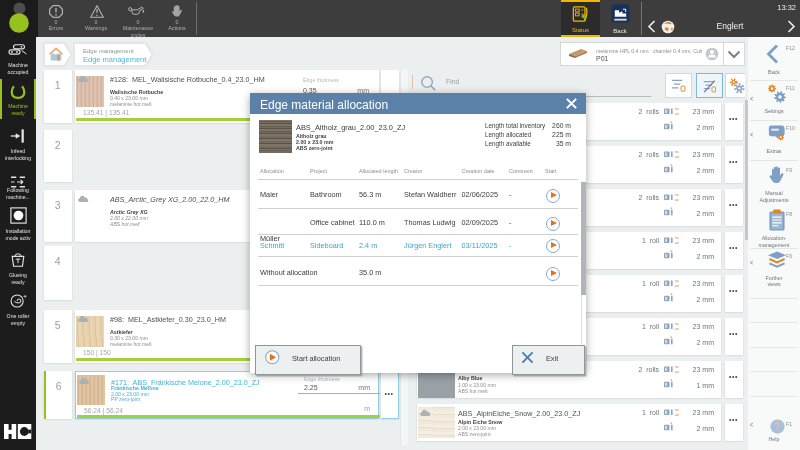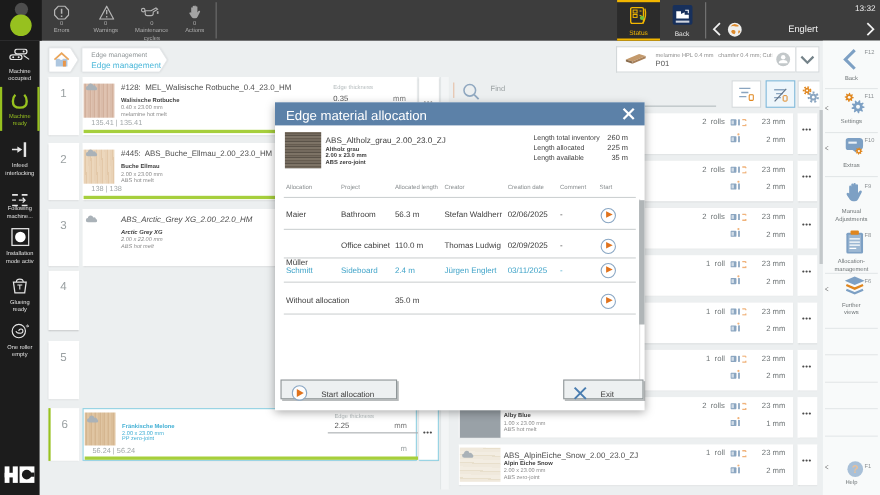--- a/index.html
+++ b/index.html
@@ -59,21 +59,21 @@
 
 
 #modal { left:250px; top:93px; width:336px; height:279.5px; background:#fff; box-shadow:0 2px 8px rgba(0,0,0,0.35); }
 #modal-hd { position:absolute; left:0; top:0; width:336px; height:20.5px; background:#5c81a8; color:#fff; font-size:12px; }
 .m-col { position:absolute; font-size:5.5px; color:#8a8f91; }
 .m-cell { position:absolute; font-size:7.3px; color:#3c3c3c; white-space:nowrap; }
 .m-cell.blue { color:#3fa3c8; }
 .m-sep { position:absolute; left:8px; width:320px; height:1px; background:#cdd1d2; }
 .m-play { position:absolute; width:14px; height:14px; border:1.2px solid #8aa7c4; border-radius:50%; background:#fff; }
 .m-play:after { content:""; position:absolute; left:4.2px; top:2.6px; width:0; height:0; border-left:6px solid #e0721c; border-top:3.5px solid transparent; border-bottom:3.5px solid transparent; }
-.m-btn { position:absolute; top:252px; height:18px; background:#edf0f1; border:1px solid #8f9698; box-shadow:1.5px 1.5px 0 rgba(120,125,128,0.55); font-size:7.3px; color:#3c3c3c; }
+.m-btn { position:absolute; top:252px; height:30px; background:#edf0f1; border:1px solid #8f9698; box-shadow:1.5px 1.5px 0 rgba(120,125,128,0.55); font-size:7.3px; color:#3c3c3c; }
 .crumb { filter:drop-shadow(0 0.5px 1px rgba(0,0,0,0.12)); }
 
 </style>
 </head>
 <body>
 <div id="stage">
 <div class="abs" id="topbar"></div>
 <div class="abs" id="tl-sq"></div>
 <svg class="abs" style="left:0;top:0;width:38px;height:37px" viewBox="0 0 38 37">
   <circle cx="19.5" cy="8.5" r="6" fill="#4d4d4d"></circle>
@@ -219,32 +219,20 @@
 <div class="l-et-lbl" style="top:7px">Edge thickness</div>
 <div class="l-et-val" style="top:17px">0.35</div>
 <div class="l-et-mm" style="top:17px">mm</div>
 </div>
 <div class="abs ldots" style="top:69.5px;height:53px;">
       <div style="margin-top:20.5px">•••</div>
     </div>
 <div class="abs numbox" style="top:129.8px;height:52.5px;">
       <div style="margin-top:9px">2</div>
     </div>
-<div class="abs lcard" style="top:129.8px;height:52.5px;">
-<div class="l-thumb" style="top:6px;height:31px;background:repeating-linear-gradient(88deg,#e9d2b6 0,#e9d2b6 2px,#e3c8a8 2px,#e3c8a8 3px,#ecd7bc 3px,#ecd7bc 5px)"></div>
-<svg class="l-cloud" style="width:12px;height:9px" viewBox="0 0 13 10">
-        <path d="M3.5 9 Q1 9 1 6.8 Q1 4.8 3 4.7 Q3.3 2 5.8 2 Q8 2 8.5 4.2 Q8.8 4 9.4 4 Q11 4 11.2 5.6 Q12.4 5.9 12.4 7.4 Q12.4 9 10.8 9 Z" fill="#aab2b8"></path>
-      </svg>
-<div class="l-title" style="">#445:&nbsp; ABS_Buche_Ellmau_2.00_23.0_HM</div>
-<div class="l-name" style="top:19.3px;">Buche Ellmau</div>
-<div class="l-sub" style="top:25.8px;">2.00 x 23.00 mm</div>
-<div class="l-sub" style="top:31.6px;">ABS hot melt</div>
-<div class="l-prog" style="top:39px;">138 | 138</div>
-<div class="l-bar" style="top:48.5px;"></div>
-</div>
 <div class="abs ldots" style="top:129.8px;height:52.5px;">
       <div style="margin-top:20.2px">•••</div>
     </div>
 <div class="abs numbox" style="top:189.5px;height:52px;">
       <div style="margin-top:9px">3</div>
     </div>
 <div class="abs lcard" style="top:189.5px;height:52px;font-style:italic;">
 <svg class="l-cloud" style="width:12px;height:9px" viewBox="0 0 13 10">
         <path d="M3.5 9 Q1 9 1 6.8 Q1 4.8 3 4.7 Q3.3 2 5.8 2 Q8 2 8.5 4.2 Q8.8 4 9.4 4 Q11 4 11.2 5.6 Q12.4 5.9 12.4 7.4 Q12.4 9 10.8 9 Z" fill="#aab2b8"></path>
       </svg>
@@ -258,31 +246,44 @@
     </div>
 <div class="abs numbox" style="top:246px;height:53.5px;">
       <div style="margin-top:9px">4</div>
     </div>
 <div class="abs ldots" style="top:246px;height:53.5px;">
       <div style="margin-top:20.8px">•••</div>
     </div>
 <div class="abs numbox" style="top:309.7px;height:53.5px;">
       <div style="margin-top:9px">5</div>
     </div>
+<div class="abs lcard" style="top:309.7px;height:53.5px;">
+<div class="l-thumb" style="top:6px;height:31px;background:repeating-linear-gradient(87deg,#e6cfaa 0,#e6cfaa 2px,#dfc49c 2px,#dfc49c 3px,#ead5b2 3px,#ead5b2 6px)"></div>
+<svg class="l-cloud" style="width:12px;height:9px" viewBox="0 0 13 10">
+        <path d="M3.5 9 Q1 9 1 6.8 Q1 4.8 3 4.7 Q3.3 2 5.8 2 Q8 2 8.5 4.2 Q8.8 4 9.4 4 Q11 4 11.2 5.6 Q12.4 5.9 12.4 7.4 Q12.4 9 10.8 9 Z" fill="#aab2b8"></path>
+      </svg>
+<div class="l-title" style="">#98:&nbsp; MEL_Astkiefer_0.30_23.0_HM</div>
+<div class="l-name" style="top:19.3px;">Astkiefer</div>
+<div class="l-sub" style="top:25.8px;">0.30 x 23.00 mm</div>
+<div class="l-sub" style="top:31.6px;">melamine hot melt</div>
+<div class="l-prog" style="top:39px;">150 | 150</div>
+<div class="l-bar" style="top:48.5px;"></div>
+</div>
 <div class="abs ldots" style="top:309.7px;height:53.5px;">
       <div style="margin-top:20.8px">•••</div>
     </div>
 <div class="abs numbox" style="top:371.2px;height:48.3px;border-left:2.5px solid #97c11f;">
       <div style="margin-top:9px">6</div>
     </div>
 <div class="abs lcard" style="top:371.2px;height:48.3px;border:1px solid #8fd0e2;">
 <div class="l-thumb" style="top:3px;height:30px;background:repeating-linear-gradient(90deg,#dbbe99 0,#dbbe99 1.5px,#d5b690 1.5px,#d5b690 2.5px,#e0c5a2 2.5px,#e0c5a2 4px)"></div>
 <svg class="l-cloud" style="width:12px;height:9px" viewBox="0 0 13 10">
         <path d="M3.5 9 Q1 9 1 6.8 Q1 4.8 3 4.7 Q3.3 2 5.8 2 Q8 2 8.5 4.2 Q8.8 4 9.4 4 Q11 4 11.2 5.6 Q12.4 5.9 12.4 7.4 Q12.4 9 10.8 9 Z" fill="#aab2b8"></path>
       </svg>
+<div class="l-title" style="color:#45b1d5;">#171:&nbsp; ABS_Fränkische Melone_2.00_23.0_ZJ</div>
 <div class="l-name" style="top:12.5px;color:#45b1d5;">Fränkische Melone</div>
 <div class="l-sub" style="top:18.5px;color:#45b1d5;">2.00 x 23.00 mm</div>
 <div class="l-sub" style="top:24.3px;color:#45b1d5;">PP zero-joint</div>
 <div class="l-prog" style="top:34.5px;">56.24 | 56.24</div>
 <div class="l-bar" style="top:43px;"></div>
 <div class="l-et-lbl" style="top:3.5px">Edge thickness</div>
 <div class="l-et-val" style="top:11.5px">2.25</div>
 <div class="l-et-mm" style="top:11.5px">mm</div>
 <div class="l-et-line" style="top:21px"></div>
 <div class="l-et-m" style="top:33px">m</div>

